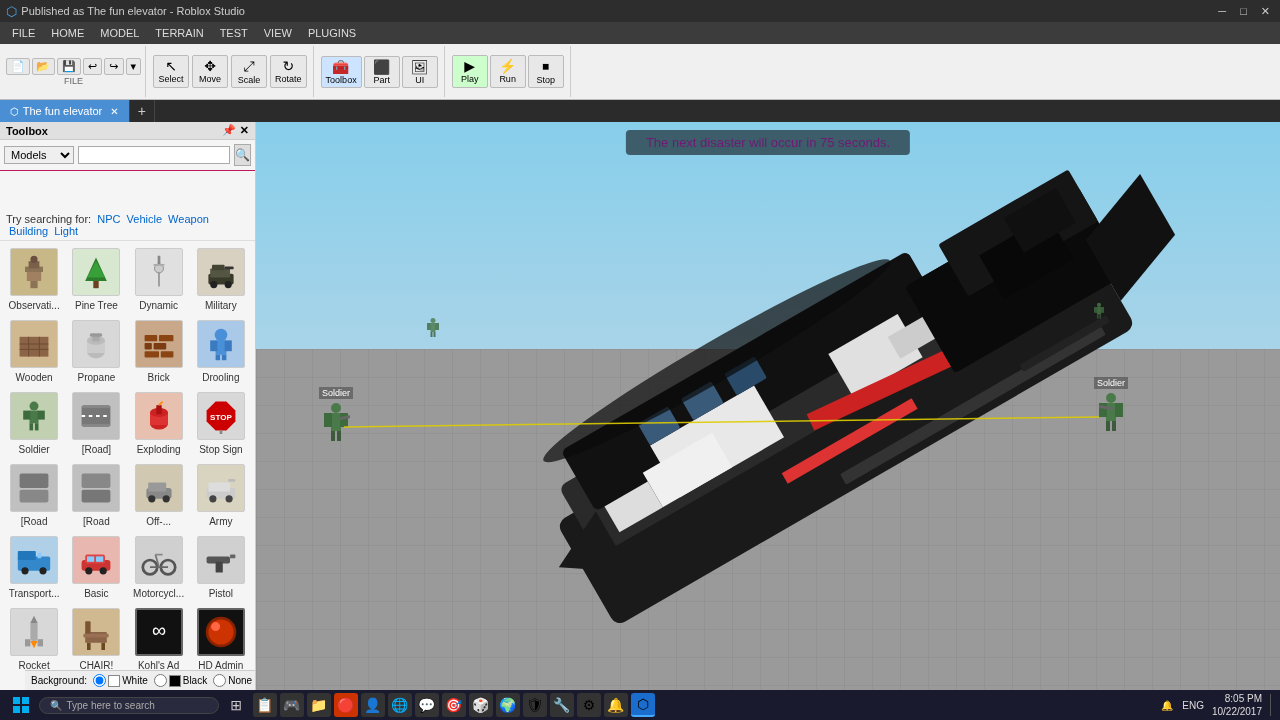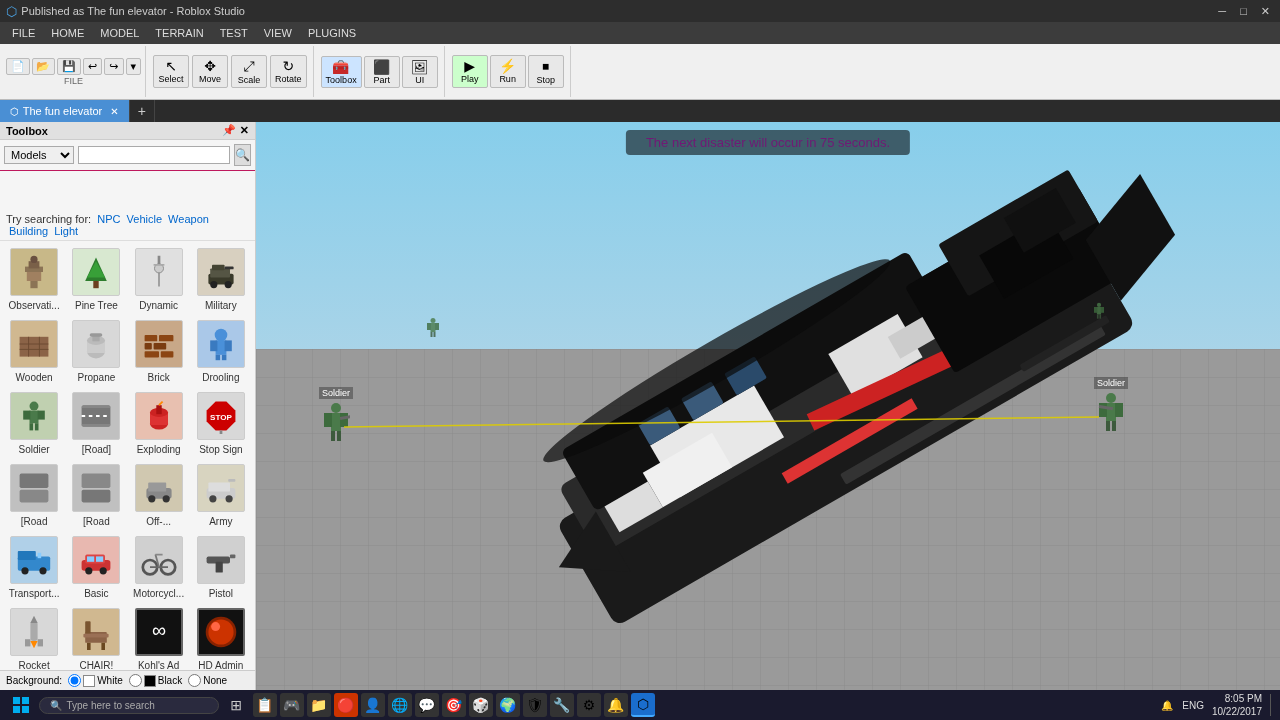--- a/index.html
+++ b/index.html
@@ -704,21 +704,21 @@
             <circle cx="20" cy="20" r="17" fill="#882200"></circle>
             <circle cx="20" cy="20" r="14" fill="#cc3300"></circle>
             <circle cx="14" cy="14" r="5" fill="#ff6644"></circle>
           </svg>
         </div>
         <div class="model-label">HD Admin</div>
       </div>
 
     </div>
 
-    <div id="toolbox-background-row" style="display:flex;align-items:center;padding:3px 6px;font-size:10px;border-top:1px solid #ccc;background:#eee;gap:6px;flex-shrink:0;">
+    <div id="toolbox-background-row" style="display:flex;align-items:center;padding:3px 6px;font-size:10px;border-top:1px solid #ccc;background:#eee;gap:6px;flex-shrink:0;margin-left:25px;">
       <span>Background:</span>
       <label class="bg-option" style="display:flex;align-items:center;gap:2px;cursor:pointer;">
         <input type="radio" name="bg" checked="" style="margin: 0px;">
         <span style="width:12px;height:12px;background:#fff;border:1px solid #888;display:inline-block;"></span>
         <span>White</span>
       </label>
       <label class="bg-option" style="display:flex;align-items:center;gap:2px;cursor:pointer;">
         <input type="radio" name="bg" style="margin: 0px;">
         <span style="width:12px;height:12px;background:#000;border:1px solid #888;display:inline-block;"></span>
         <span>Black</span>

